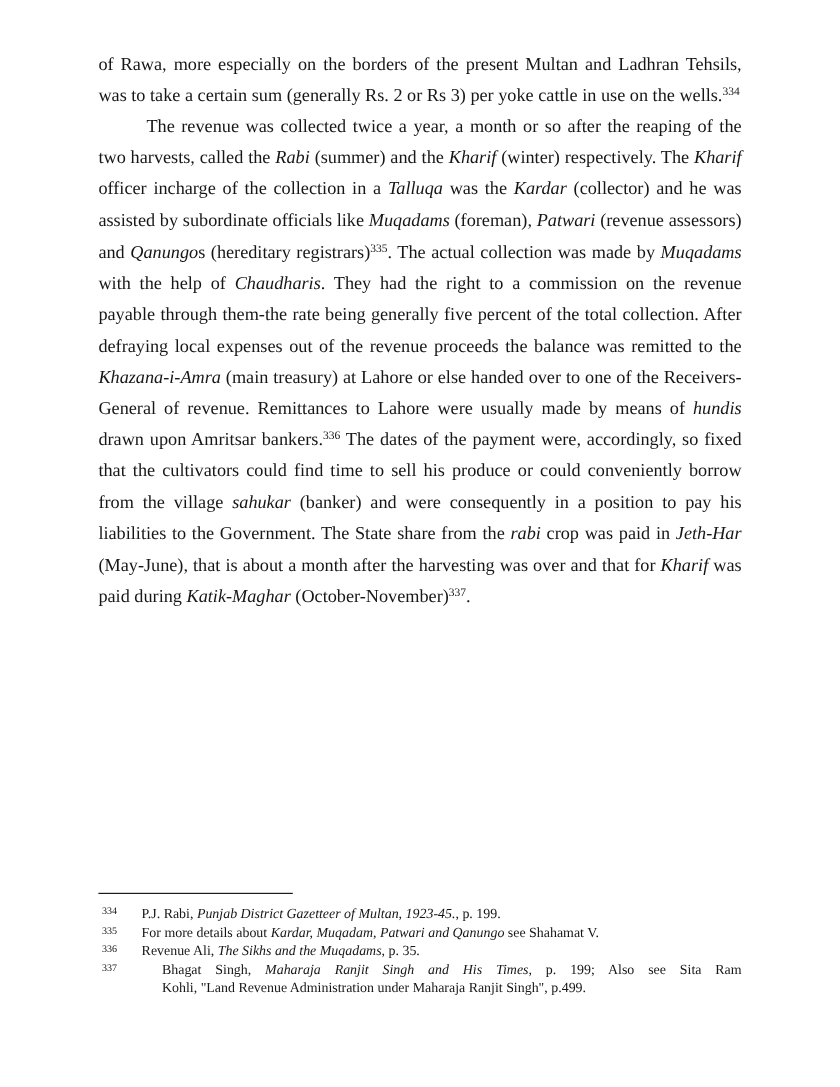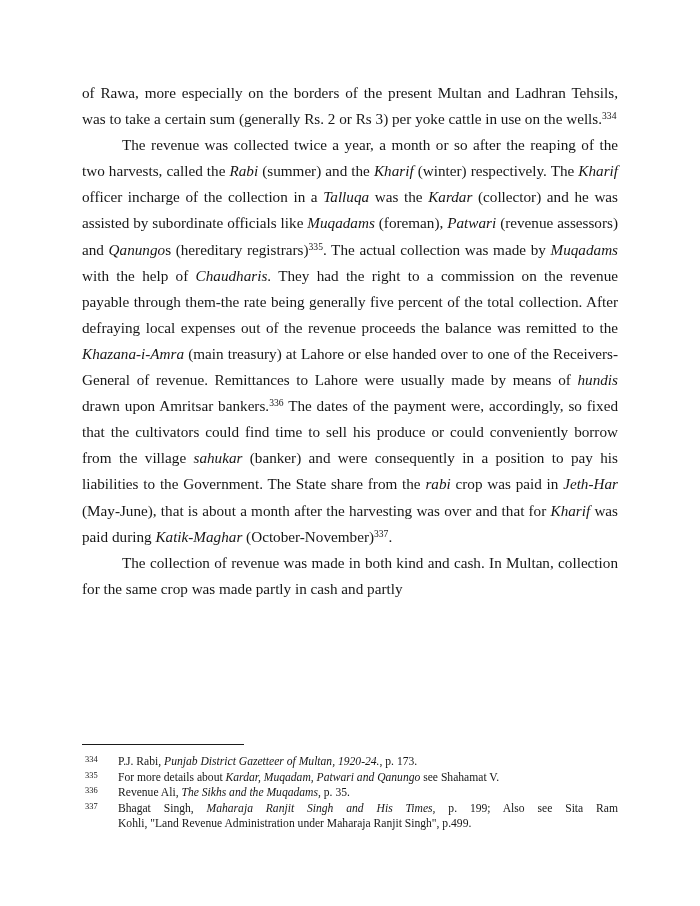--- a/index.html
+++ b/index.html
@@ -12,21 +12,21 @@
     height: 906px;
     font-family: "Liberation Serif", "DejaVu Serif", serif;
     color: #000000;
     -webkit-font-smoothing: antialiased;
   }
   .page {
     position: relative;
     width: 556px;
     height: 906px;
     box-sizing: border-box;
-    padding: 80px 82px 0 82px;
+    padding: 41px 82px 0 82px;
     background: #fff;
   }
   .body-text {
     width: 536px;
     font-size: 15.2px;
     line-height: 26.1px;
     text-align: justify;
     text-justify: inter-word;
     color: #161616;
   }
@@ -79,44 +79,44 @@
     font-size: 8.4px;
     line-height: 13px;
     font-style: normal;
   }
   .fn-text {
     display: block;
   }
   .fn-item.justified .fn-text {
     text-align: justify;
     text-justify: inter-word;
+    margin-left: 17px;
   }
   .fn-item.justified .fn-text > .line1 {
     display: block;
     text-align: justify;
     text-align-last: justify;
   }
 </style>
 </head>
 <body>
 
 <div class="page">
 
   <div class="body-text" id="body-col">
       <p class="para"><span>of Rawa, more especially on the borders of the present Multan and Ladhran Tehsils, was to take a certain sum (generally Rs. 2 or Rs 3) per yoke cattle in use on the wells.</span><sup class="fnref">334</sup></p>
       <p class="para indent"><span>The revenue was collected twice a year, a month or so after the reaping of the two harvests, called the </span><i>Rabi</i><span> (summer) and the </span><i>Kharif</i><span> (winter) respectively. The </span><i>Kharif</i><span> officer incharge of the collection in a </span><i>Talluqa</i><span> was the </span><i>Kardar</i><span> (collector) and he was assisted by subordinate officials like </span><i>Muqadams</i><span> (foreman), </span><i>Patwari</i><span> (revenue assessors) and </span><i>Qanungo</i><span>s (hereditary registrars)</span><sup class="fnref">335</sup><span>. The actual collection was made by </span><i>Muqadams</i><span> with the help of </span><i>Chaudharis</i><span>. They had the right to a commission on the revenue payable through them-the rate being generally five percent of the total collection. After defraying local expenses out of the revenue proceeds the balance was remitted to the </span><i>Khazana-i-Amra</i><span> (main treasury) at Lahore or else handed over to one of the Receivers-General of revenue. Remittances to Lahore were usually made by means of </span><i>hundis</i><span> drawn upon Amritsar bankers.</span><sup class="fnref">336</sup><span> The dates of the payment were, accordingly, so fixed that the cultivators could find time to sell his produce or could conveniently borrow from the village </span><i>sahukar</i><span> (banker) and were consequently in a position to pay his liabilities to the Government. The State share from the </span><i>rabi</i><span> crop was paid in </span><i>Jeth-Har</i><span> (May-June), that is about a month after the harvesting was over and that for </span><i>Kharif</i><span> was paid during </span><i>Katik-Maghar</i><span> (October-November)</span><sup class="fnref">337</sup><span>.</span></p>
-      <p class="para indent"><span>The collection of revenue was made in both kind and cash. In Multan, collection for the same crop was made partly in cash and partly</span></p>
     </div>
 
   <div class="footnotes">
     <div class="fn-rule"></div>
     <div class="fn-list" id="fn-list">
         <div class="fn-item">
           <span class="fn-num">334</span>
-          <span class="fn-text"><span>P.J. Rabi, </span><i>Punjab District Gazetteer of Multan, 1920-24.</i><span>, p. 173.</span></span>
+          <span class="fn-text"><span>P.J. Rabi, </span><i>Punjab District Gazetteer of Multan, 1923-45.</i><span>, p. 199.</span></span>
         </div>
         <div class="fn-item">
           <span class="fn-num">335</span>
           <span class="fn-text"><span>For more details about </span><i>Kardar, Muqadam, Patwari and Qanungo</i><span> see Shahamat V.</span></span>
         </div>
         <div class="fn-item">
           <span class="fn-num">336</span>
           <span class="fn-text"><span>Revenue Ali, </span><i>The Sikhs and the Muqadams</i><span>, p. 35.</span></span>
         </div>
         <div class="fn-item justified">

